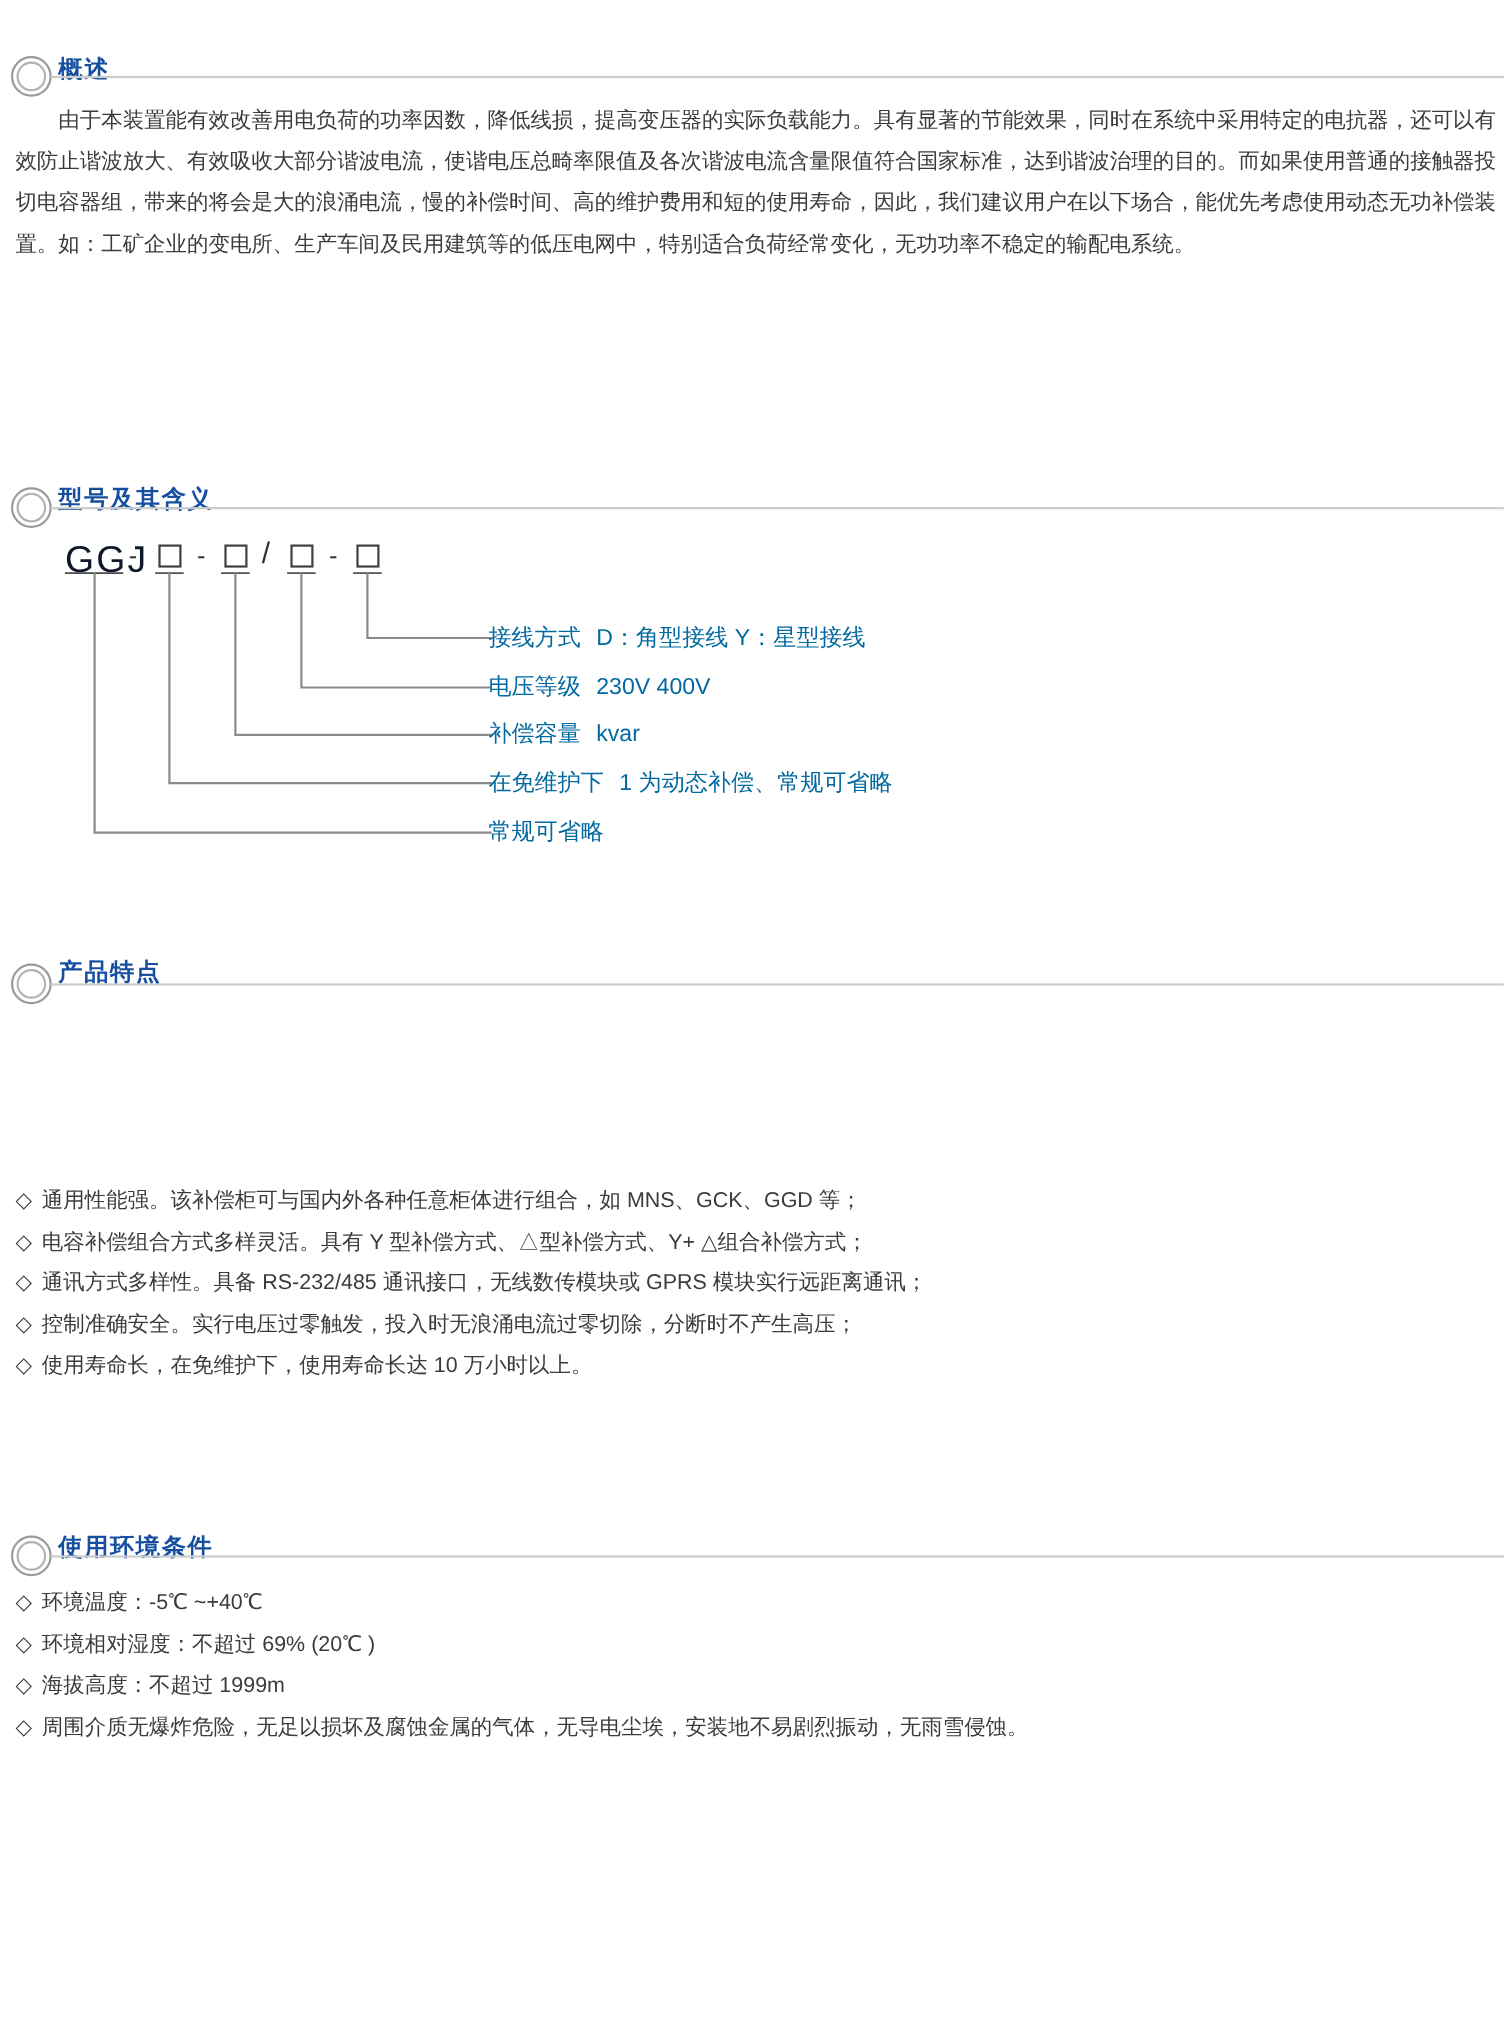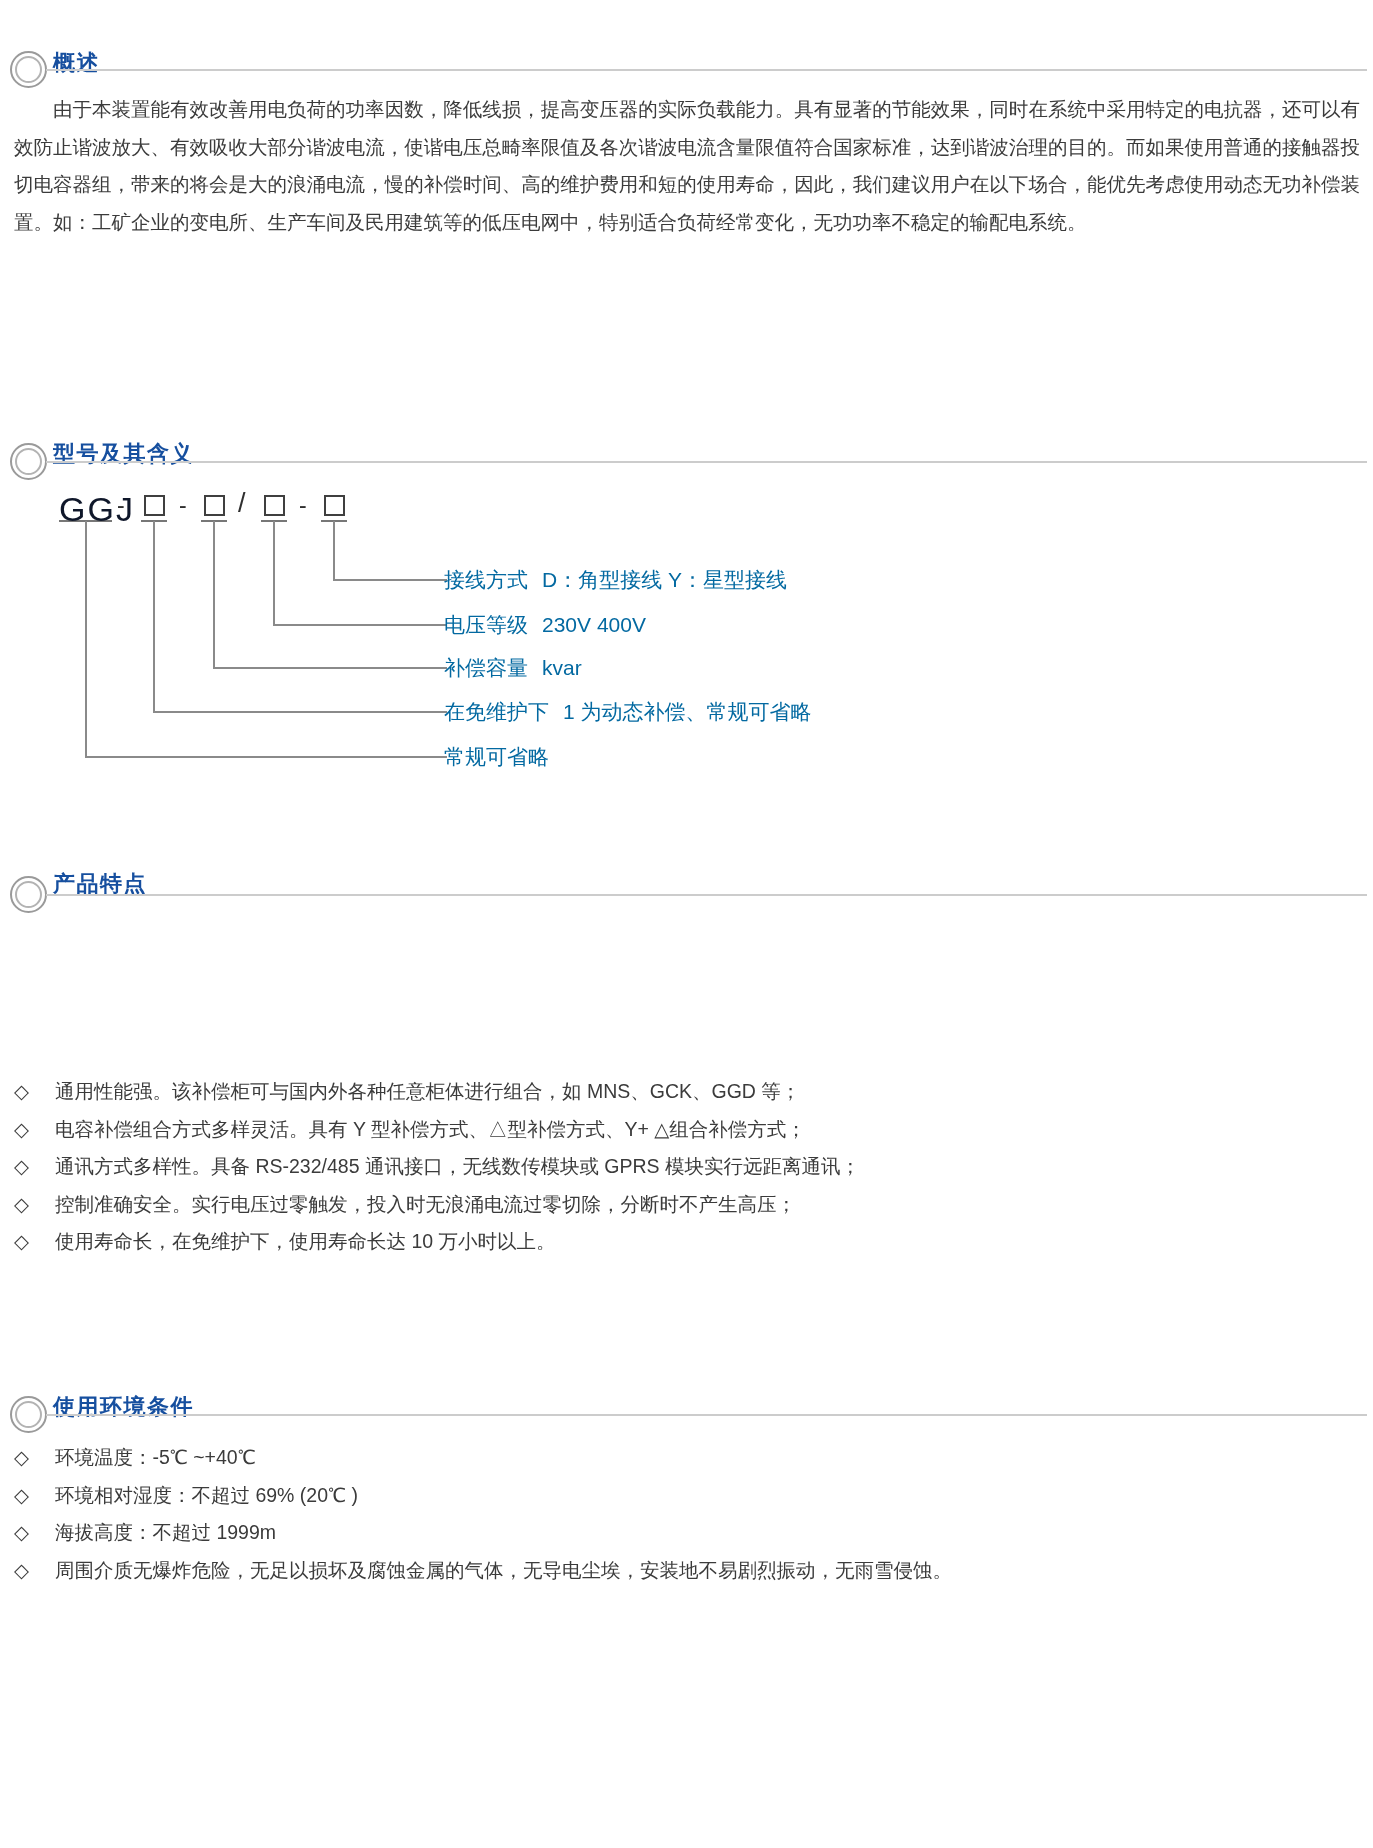--- a/index.html
+++ b/index.html
@@ -42,21 +42,21 @@
   .body-text {
     position: absolute; left: 14px; right: 13px;
     font-size: 19.5px; line-height: 37.5px;
     text-align: justify; color: #3b3b3b;
   }
   .indent { text-indent: 2em; }
   
   .bullets { position: absolute; left: 14px; right: 13px; }
   .bullet-row { display: flex; align-items: flex-start; font-size: 19.5px; line-height: 37.5px; }
   .b-char { flex: 0 0 auto; margin-right: 9px; color: #3b3b3b; }
-  .b-text { flex: 1 1 auto; text-align: justify; margin-left: 17px; }
+  .b-text { flex: 1 1 auto; text-align: justify; }
   
   .diagram { position: absolute; left: 0; top: 480px; width: 1060px; height: 310px; }
   .diagram svg { position: absolute; left: 0; top: 0; }
   .code-prefix {
     position: absolute; left: 59px; top: 10px;
     font-size: 34px; color: #0f172a; letter-spacing: 2px; white-space: nowrap;
   }
   .code-dash { position: absolute; top: 12px; font-size: 23px; color: #2f2f2f; }
   .code-slash { position: absolute; top: 8px; font-size: 27px; color: #2f2f2f; }
   .code-box {

